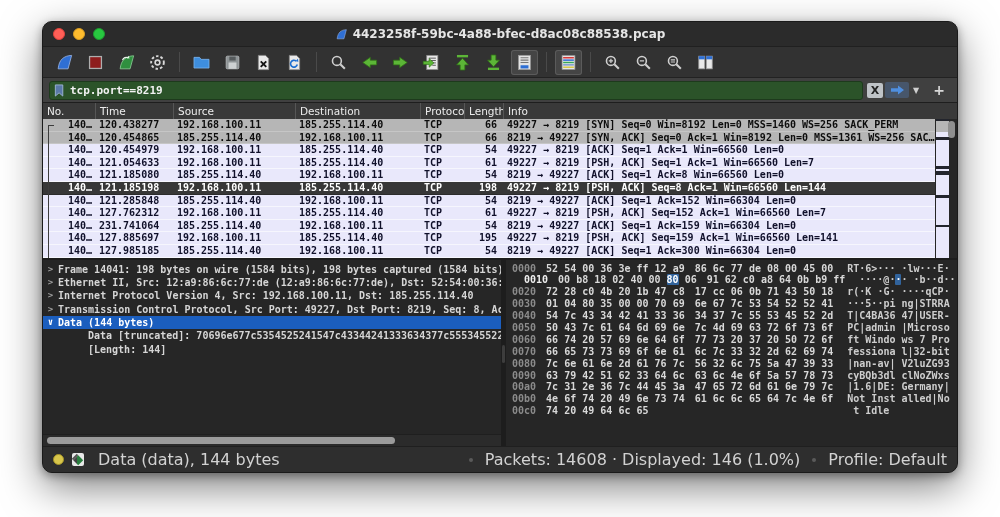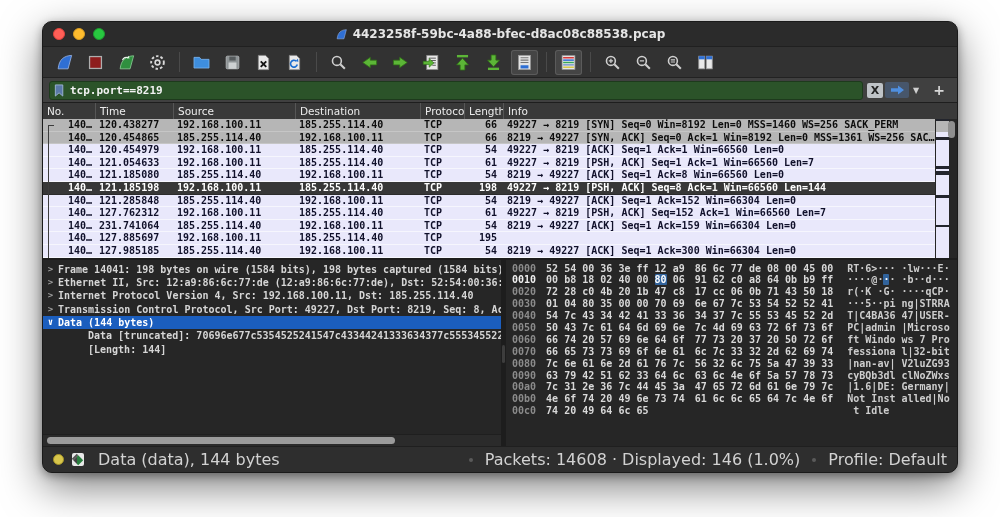--- a/index.html
+++ b/index.html
@@ -71,21 +71,21 @@
   .dline.sel { background:#1b5ebe; color:#ffffff; }
   .dline.sel .arr { color:#fff; }
   .dline .ind1 { padding-left:30px; }
   .hscroll { height:12px; flex:0 0 auto; background:#2b2b2b; border-top:1px solid #1f1f1f; position:relative; }
   .hthumb { position:absolute; left:4px; top:2px; height:7px; width:76%; background:#9b9b9b; border-radius:4px; }
   .splitter { width:5px; flex:0 0 auto; background:#1d1d1d; position:relative; }
   .splitter::after { content:""; position:absolute; left:1px; top:46%; width:3px; height:18px; background:#3d3d3d; border-radius:2px; }
   .hexpane { flex:1; padding:3px 11px 0 6px; overflow:hidden; font-family:"DejaVu Sans Mono", monospace; font-size:10px; font-weight:bold; }
   .hxrow { height:11.9px; line-height:11.9px; white-space:pre; color:#d9d9d9; }
   .hxoff { color:#8b8b8b; }
-  .hxrow.cur .hxoff { color:#efefef; }
+  .hxrow.cur .hxoff { color:#efefef;margin-left:12px; }
   .hxgap { display:inline-block; width:10px; }
   .hxsmallgap { display:inline-block; width:14px; }
   .hlb { background:#31639c; color:#fff; border-radius:1px; }
   .ascii { color:#cdcdcd; }
   
   .statusbar { height:26px; flex:0 0 auto; background:#2e2e2e; border-top:1px solid #1f1f1f; display:flex; align-items:center; padding:0 10px; font-size:16px; color:#d2d2d2; }
   .expertdot { width:11px; height:11px; border-radius:50%; background:#d8c64c; border:1px solid #a59428; margin-right:8px; }
   .noteicon { width:12px; height:13px; background:#e8e8e8; border-radius:2px; position:relative; margin-right:14px; }
   .noteicon::after { content:""; position:absolute; left:2px; top:2px; width:7px; height:7px; border-left:5px solid #3a6; border-top:2px solid #555; transform:rotate(-45deg); border-left:none; background:linear-gradient(135deg,#444 40%,#2a7f3f 40%); }
   .sb-spacer { flex:1; }
@@ -362,20 +362,21 @@
             <div class="pcell len">54</div>
             <div class="pcell info">8219 → 49227 [ACK] Seq=1 Ack=159 Win=66304 Len=0</div>
           </div>
           <div class="prow pgrid normal">
             <div class="pcell no">140…</div>
             <div class="pcell time">127.885697</div>
             <div class="pcell src">192.168.100.11</div>
             <div class="pcell dst">185.255.114.40</div>
             <div class="pcell proto">TCP</div>
             <div class="pcell len">195</div>
+            <div class="pcell info">49227 → 8219 [PSH, ACK] Seq=159 Ack=1 Win=66560 Len=141</div>
           </div>
           <div class="prow pgrid normal">
             <div class="pcell no">140…</div>
             <div class="pcell time">127.985185</div>
             <div class="pcell src">185.255.114.40</div>
             <div class="pcell dst">192.168.100.11</div>
             <div class="pcell proto">TCP</div>
             <div class="pcell len">54</div>
             <div class="pcell info">8219 → 49227 [ACK] Seq=1 Ack=300 Win=66304 Len=0</div>
           </div>

